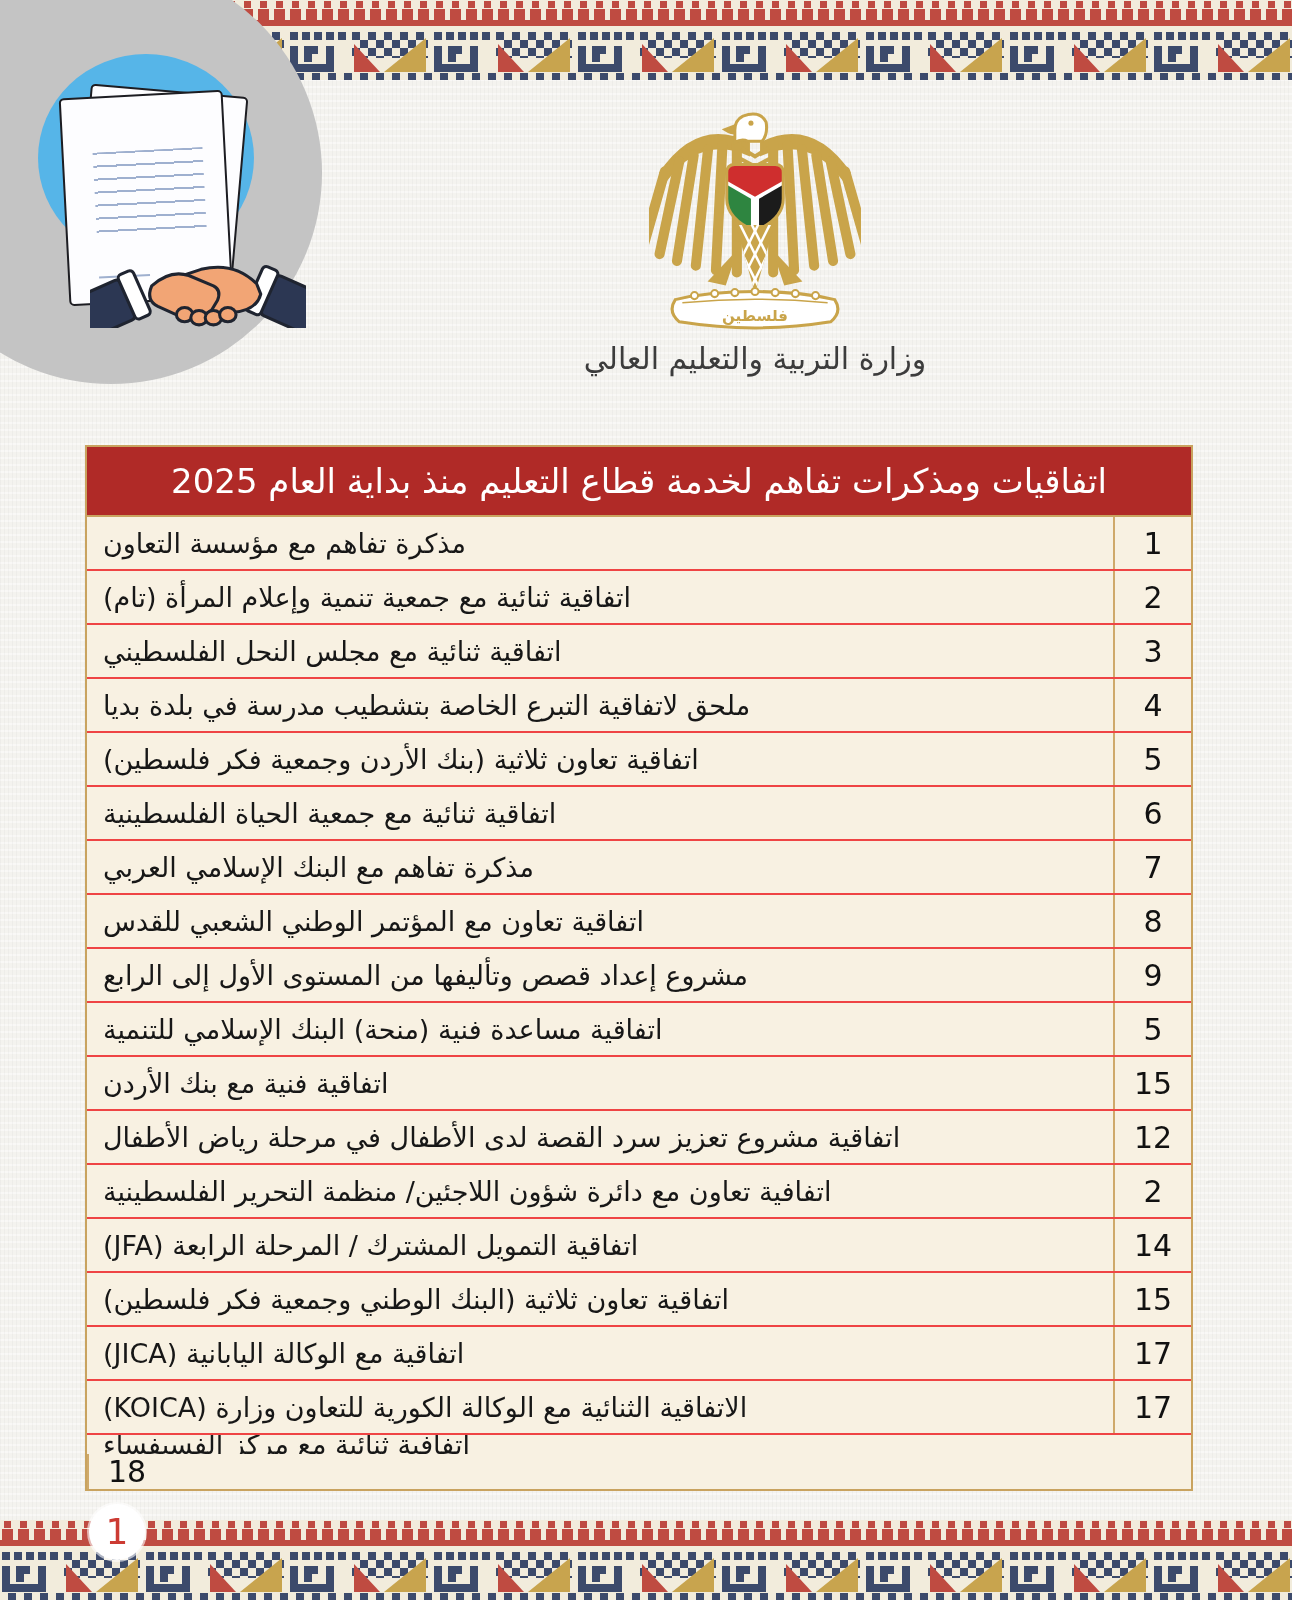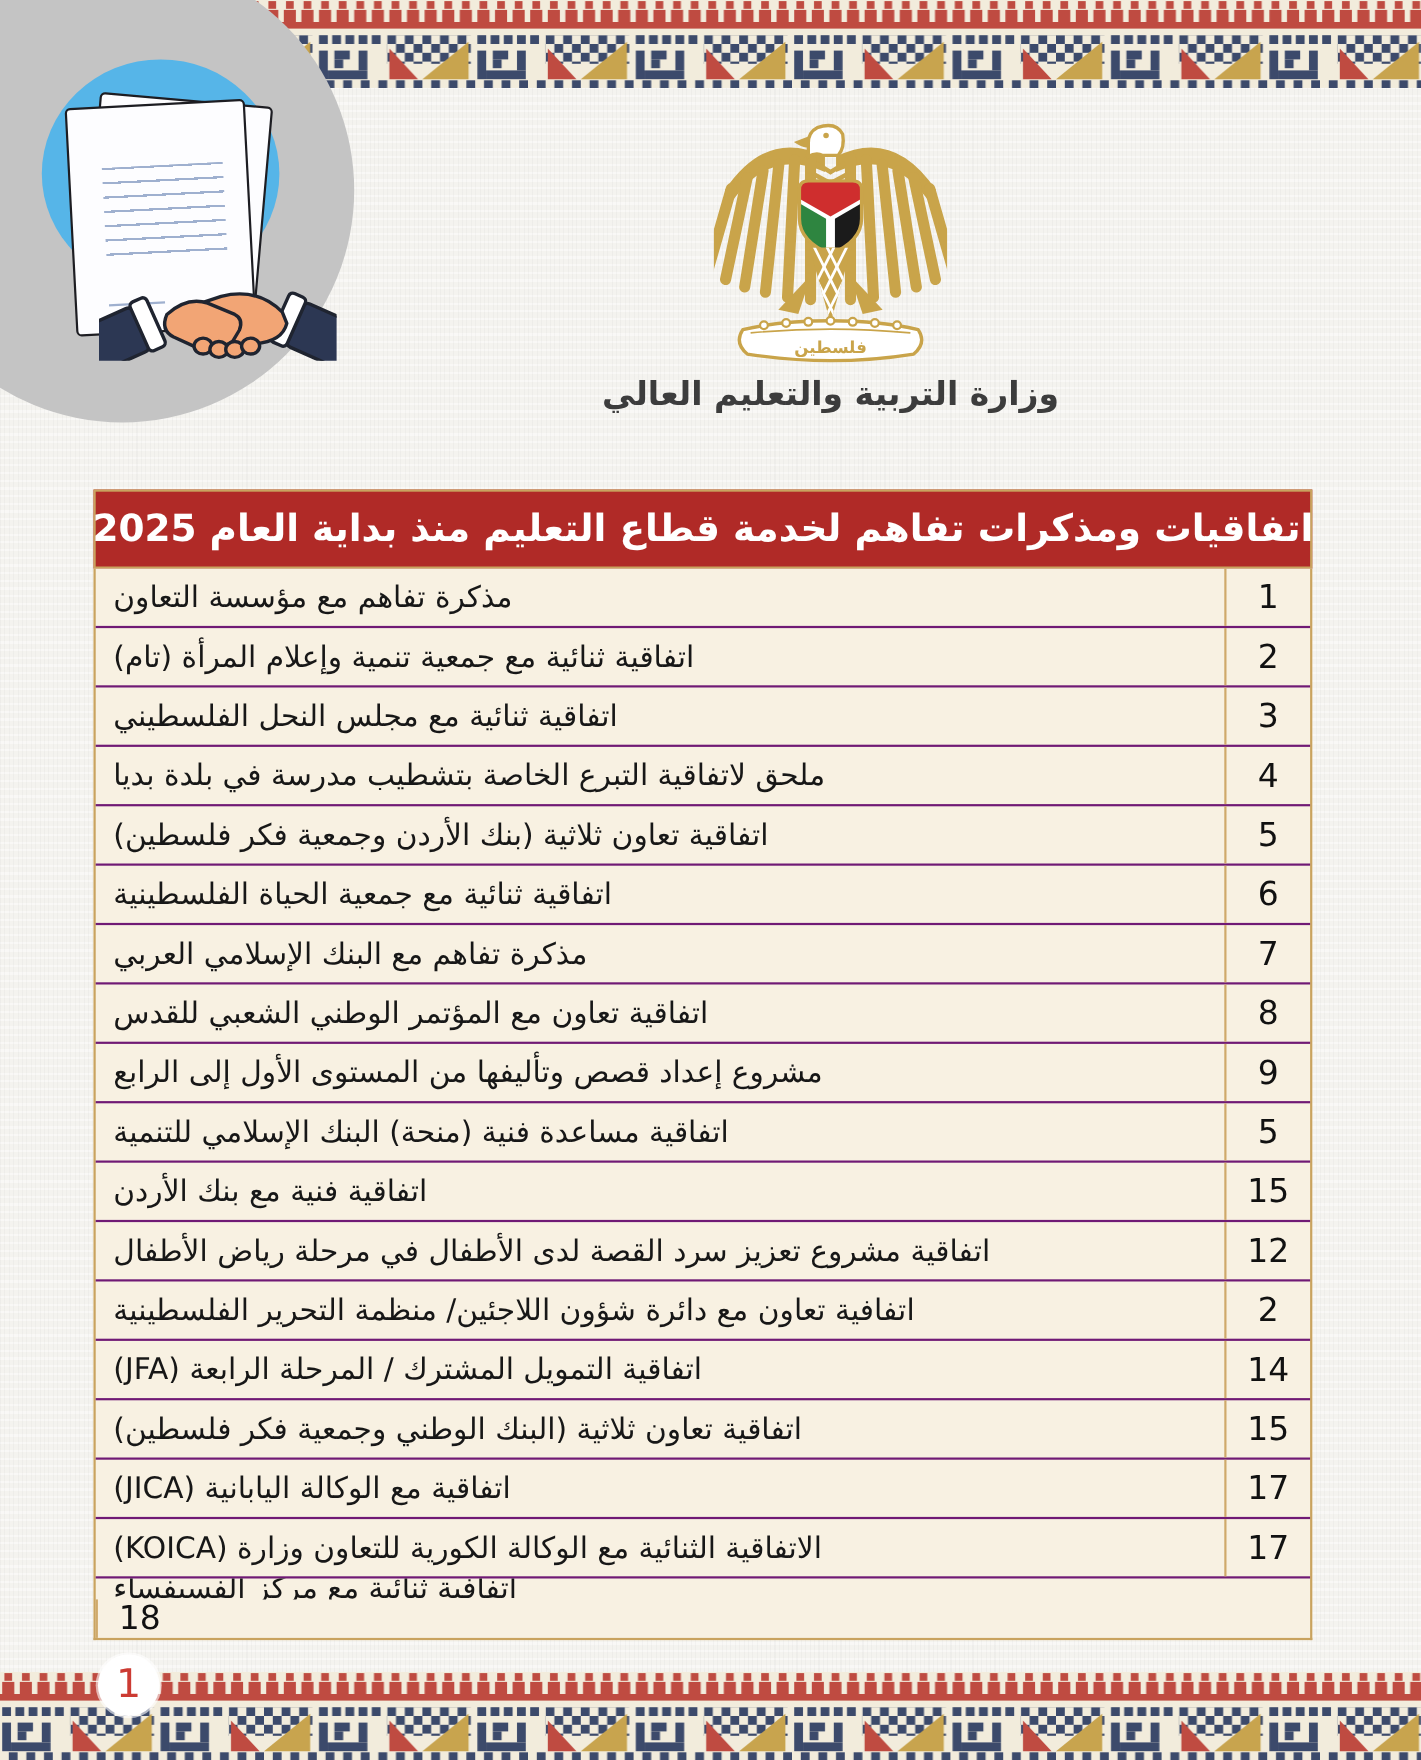--- a/index.html
+++ b/index.html
@@ -26,32 +26,32 @@
   .paper-back  { left:182px; top:128px; width:158px; height:200px; transform:rotate(5deg); }
   .paper-front { left:164px; top:132px; width:164px; height:208px; transform:rotate(-3deg); }
   .paper-lines { position:absolute; left:18%; right:13%; top:54px; height:86px;
                  background:repeating-linear-gradient(to bottom,#9fb0cf 0 2px, transparent 2px 13px); }
   .paper-shortline { position:absolute; left:18%; bottom:24px; width:32%; height:2px; background:#9fb0cf; }
   .handshake { position:absolute; left:190px; top:258px; width:216px; height:108px; }
 
   
   .emblem { position:absolute; left:649px; top:108px; width:212px; height:232px; z-index:2; }
   .ministry-name { position:absolute; left:545px; top:341px; width:420px; text-align:center;
-                   direction:rtl; font-size:30px; font-weight:bold; color:#3c3c3c; z-index:2; }
+                   direction:rtl; font-size:30px; font-weight:normal; color:#3c3c3c; z-index:2; }
 
   
   .title-banner { position:absolute; left:85px; top:445px; width:1108px; height:72px;
                   background:#b02a27; border:2px solid #c9a35f; z-index:3;
                   display:flex; align-items:center; justify-content:center; }
-  .title-banner span { direction:rtl; color:#ffffff; font-size:34px; font-weight:bold; white-space:nowrap; }
+  .title-banner span { direction:rtl; color:#ffffff; font-size:34px; font-weight:normal; white-space:nowrap; }
 
   
   .agreements-table { position:absolute; left:85px; top:517px; width:1108px; z-index:3;
                       border:2px solid #c9a35f; border-top:none; background:#f8f1e2; }
-  .t-row { display:flex; height:54px; border-bottom:2px solid #701a75; }
+  .t-row { display:flex; height:54px; border-bottom:2px solid #ef4444; }
   .t-row:last-child { border-bottom:none;flex-direction:column; }
   .t-text { flex:1; display:flex; align-items:center; justify-content:flex-end;
             direction:rtl; text-align:right; padding:0 26px 0 16px;
             font-size:27px; color:#171717; white-space:nowrap; overflow:hidden; }
   .t-num { width:78px; border-left:2px solid #cfa96a; display:flex; align-items:center;
            justify-content:center; font-size:30px; color:#111111; }
 
   
   .page-num { position:absolute; left:89px; top:1504px; width:56px; height:56px;
               background:#ffffff; border-radius:50%; z-index:4;

